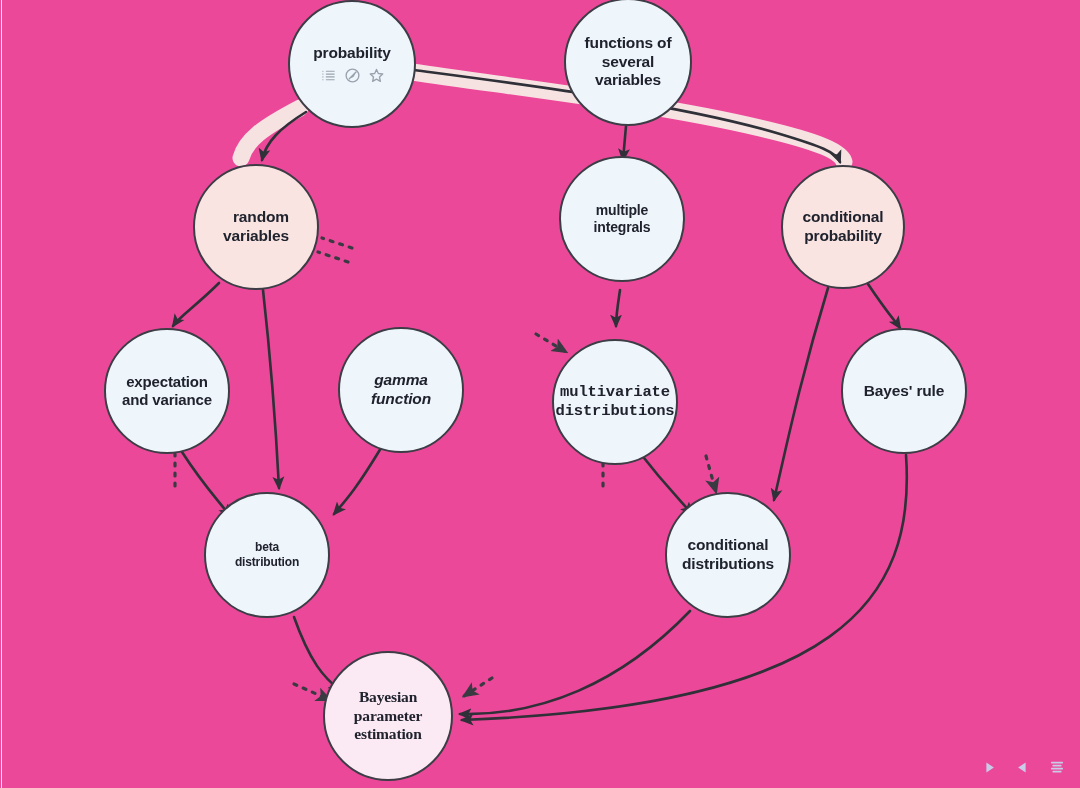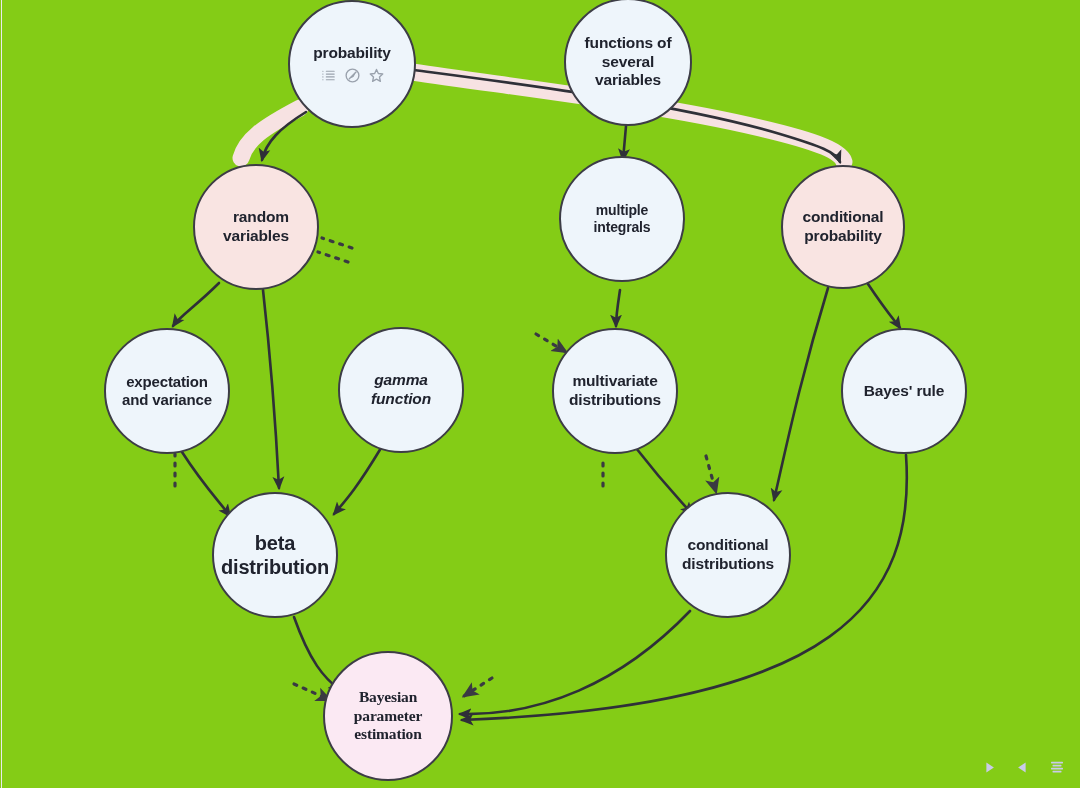--- a/index.html
+++ b/index.html
@@ -12,21 +12,21 @@
     font-family: "Liberation Sans", sans-serif;
     width: 1080px;
     height: 788px;
     overflow: hidden;
     position: relative;
   }
   #stage {
     position: relative;
     width: 1080px;
     height: 788px;
-    background: #84cc16;
+    background: #ec4899;
   }
   #edges {
     position: absolute;
     left: 0;
     top: 0;
     width: 1080px;
     height: 788px;
   }
   .left-rule {
     position: absolute;
@@ -189,28 +189,28 @@
 probability</div>
       </div>
       <div class="node fill-blue" style="left: 104px; top: 328px; width: 126px; height: 126px; font-size: 15px;">
         <div class="label">expectation
 and variance</div>
       </div>
       <div class="node fill-blue" style="left: 338px; top: 327px; width: 126px; height: 126px; font-size: 15.5px; font-style: italic;">
         <div class="label">gamma
 function</div>
       </div>
-      <div class="node fill-blue" style="left: 552px; top: 328px; width: 126px; height: 126px; font-size: 15.5px;">
+      <div class="node fill-blue" style="left: 552px; top: 339px; width: 126px; height: 126px; font-size: 15.5px; font-family: Liberation Mono, monospace;">
         <div class="label">multivariate
 distributions</div>
       </div>
       <div class="node fill-blue" style="left: 841px; top: 328px; width: 126px; height: 126px; font-size: 15.5px;">
         <div class="label">Bayes' rule</div>
       </div>
-      <div class="node fill-blue" style="left: 212px; top: 492px; width: 126px; height: 126px; font-size: 20px;">
+      <div class="node fill-blue" style="left: 204px; top: 492px; width: 126px; height: 126px; font-size: 12px;">
         <div class="label">beta
 distribution</div>
       </div>
       <div class="node fill-blue" style="left: 665px; top: 492px; width: 126px; height: 126px; font-size: 15.5px;">
         <div class="label">conditional
 distributions</div>
       </div>
       <div class="node fill-pink" style="left: 323px; top: 651px; width: 130px; height: 130px; font-size: 15.5px;">
         <div class="label">Bayesian
 parameter

